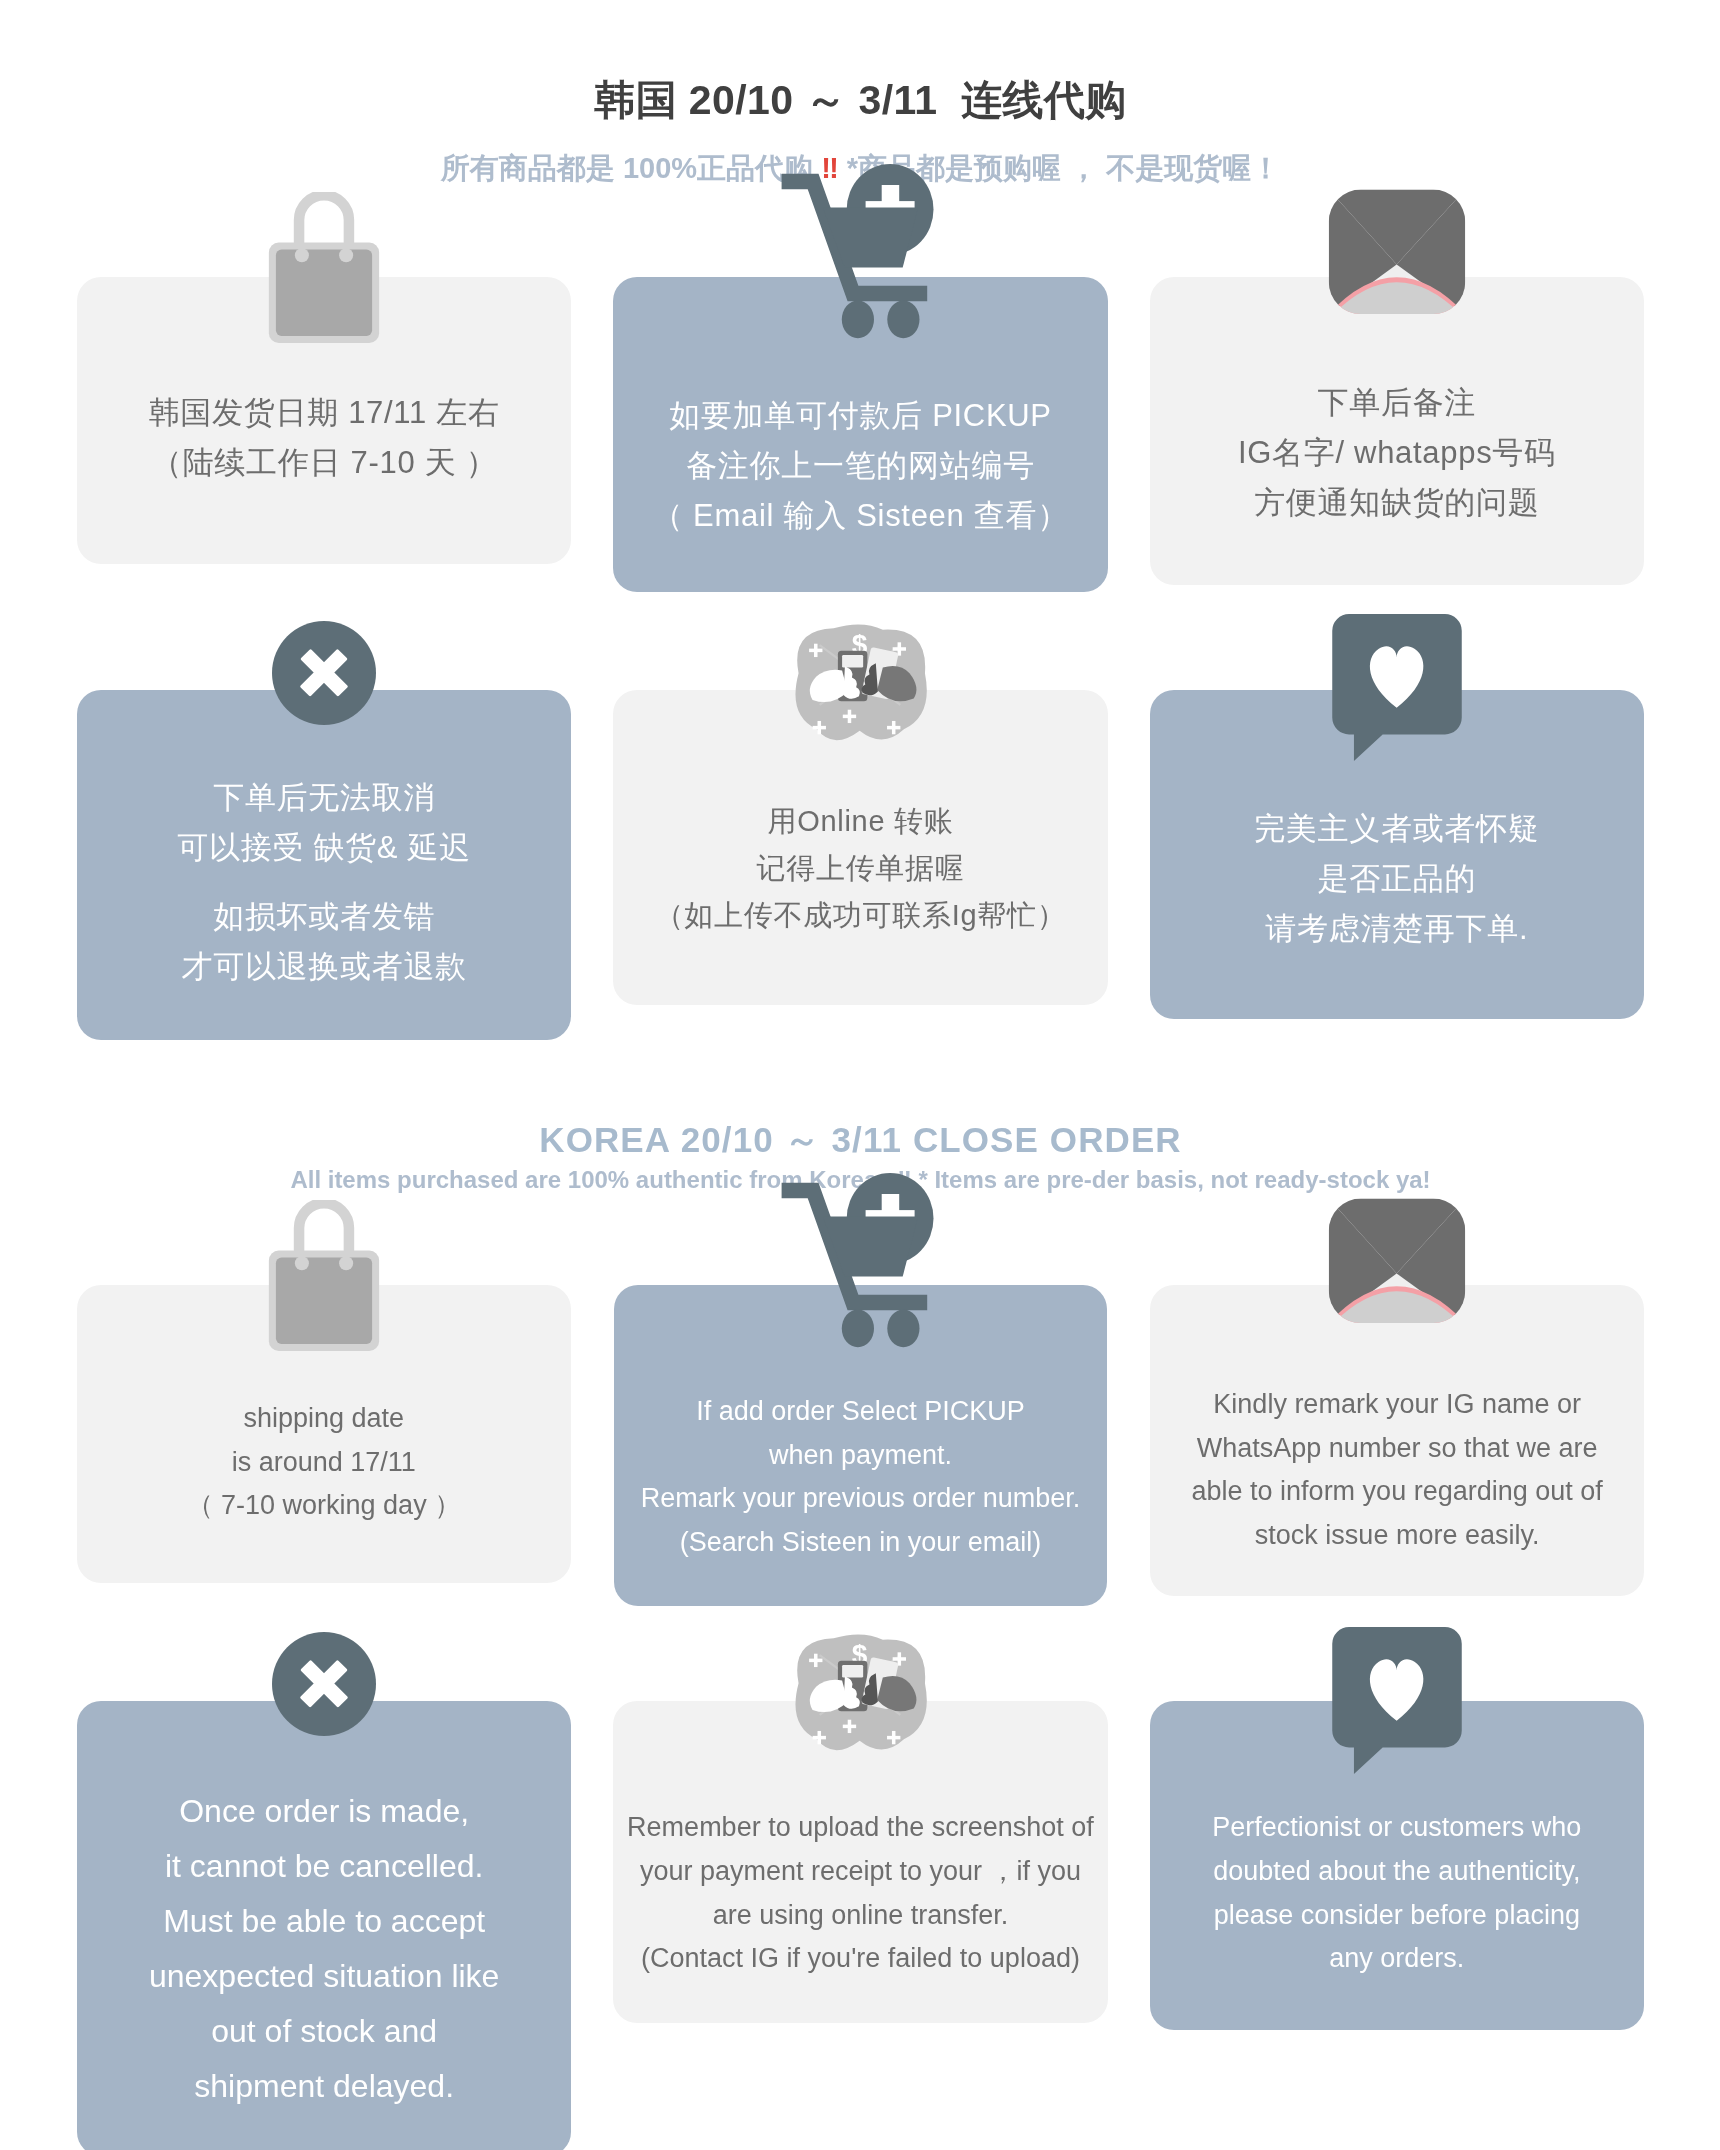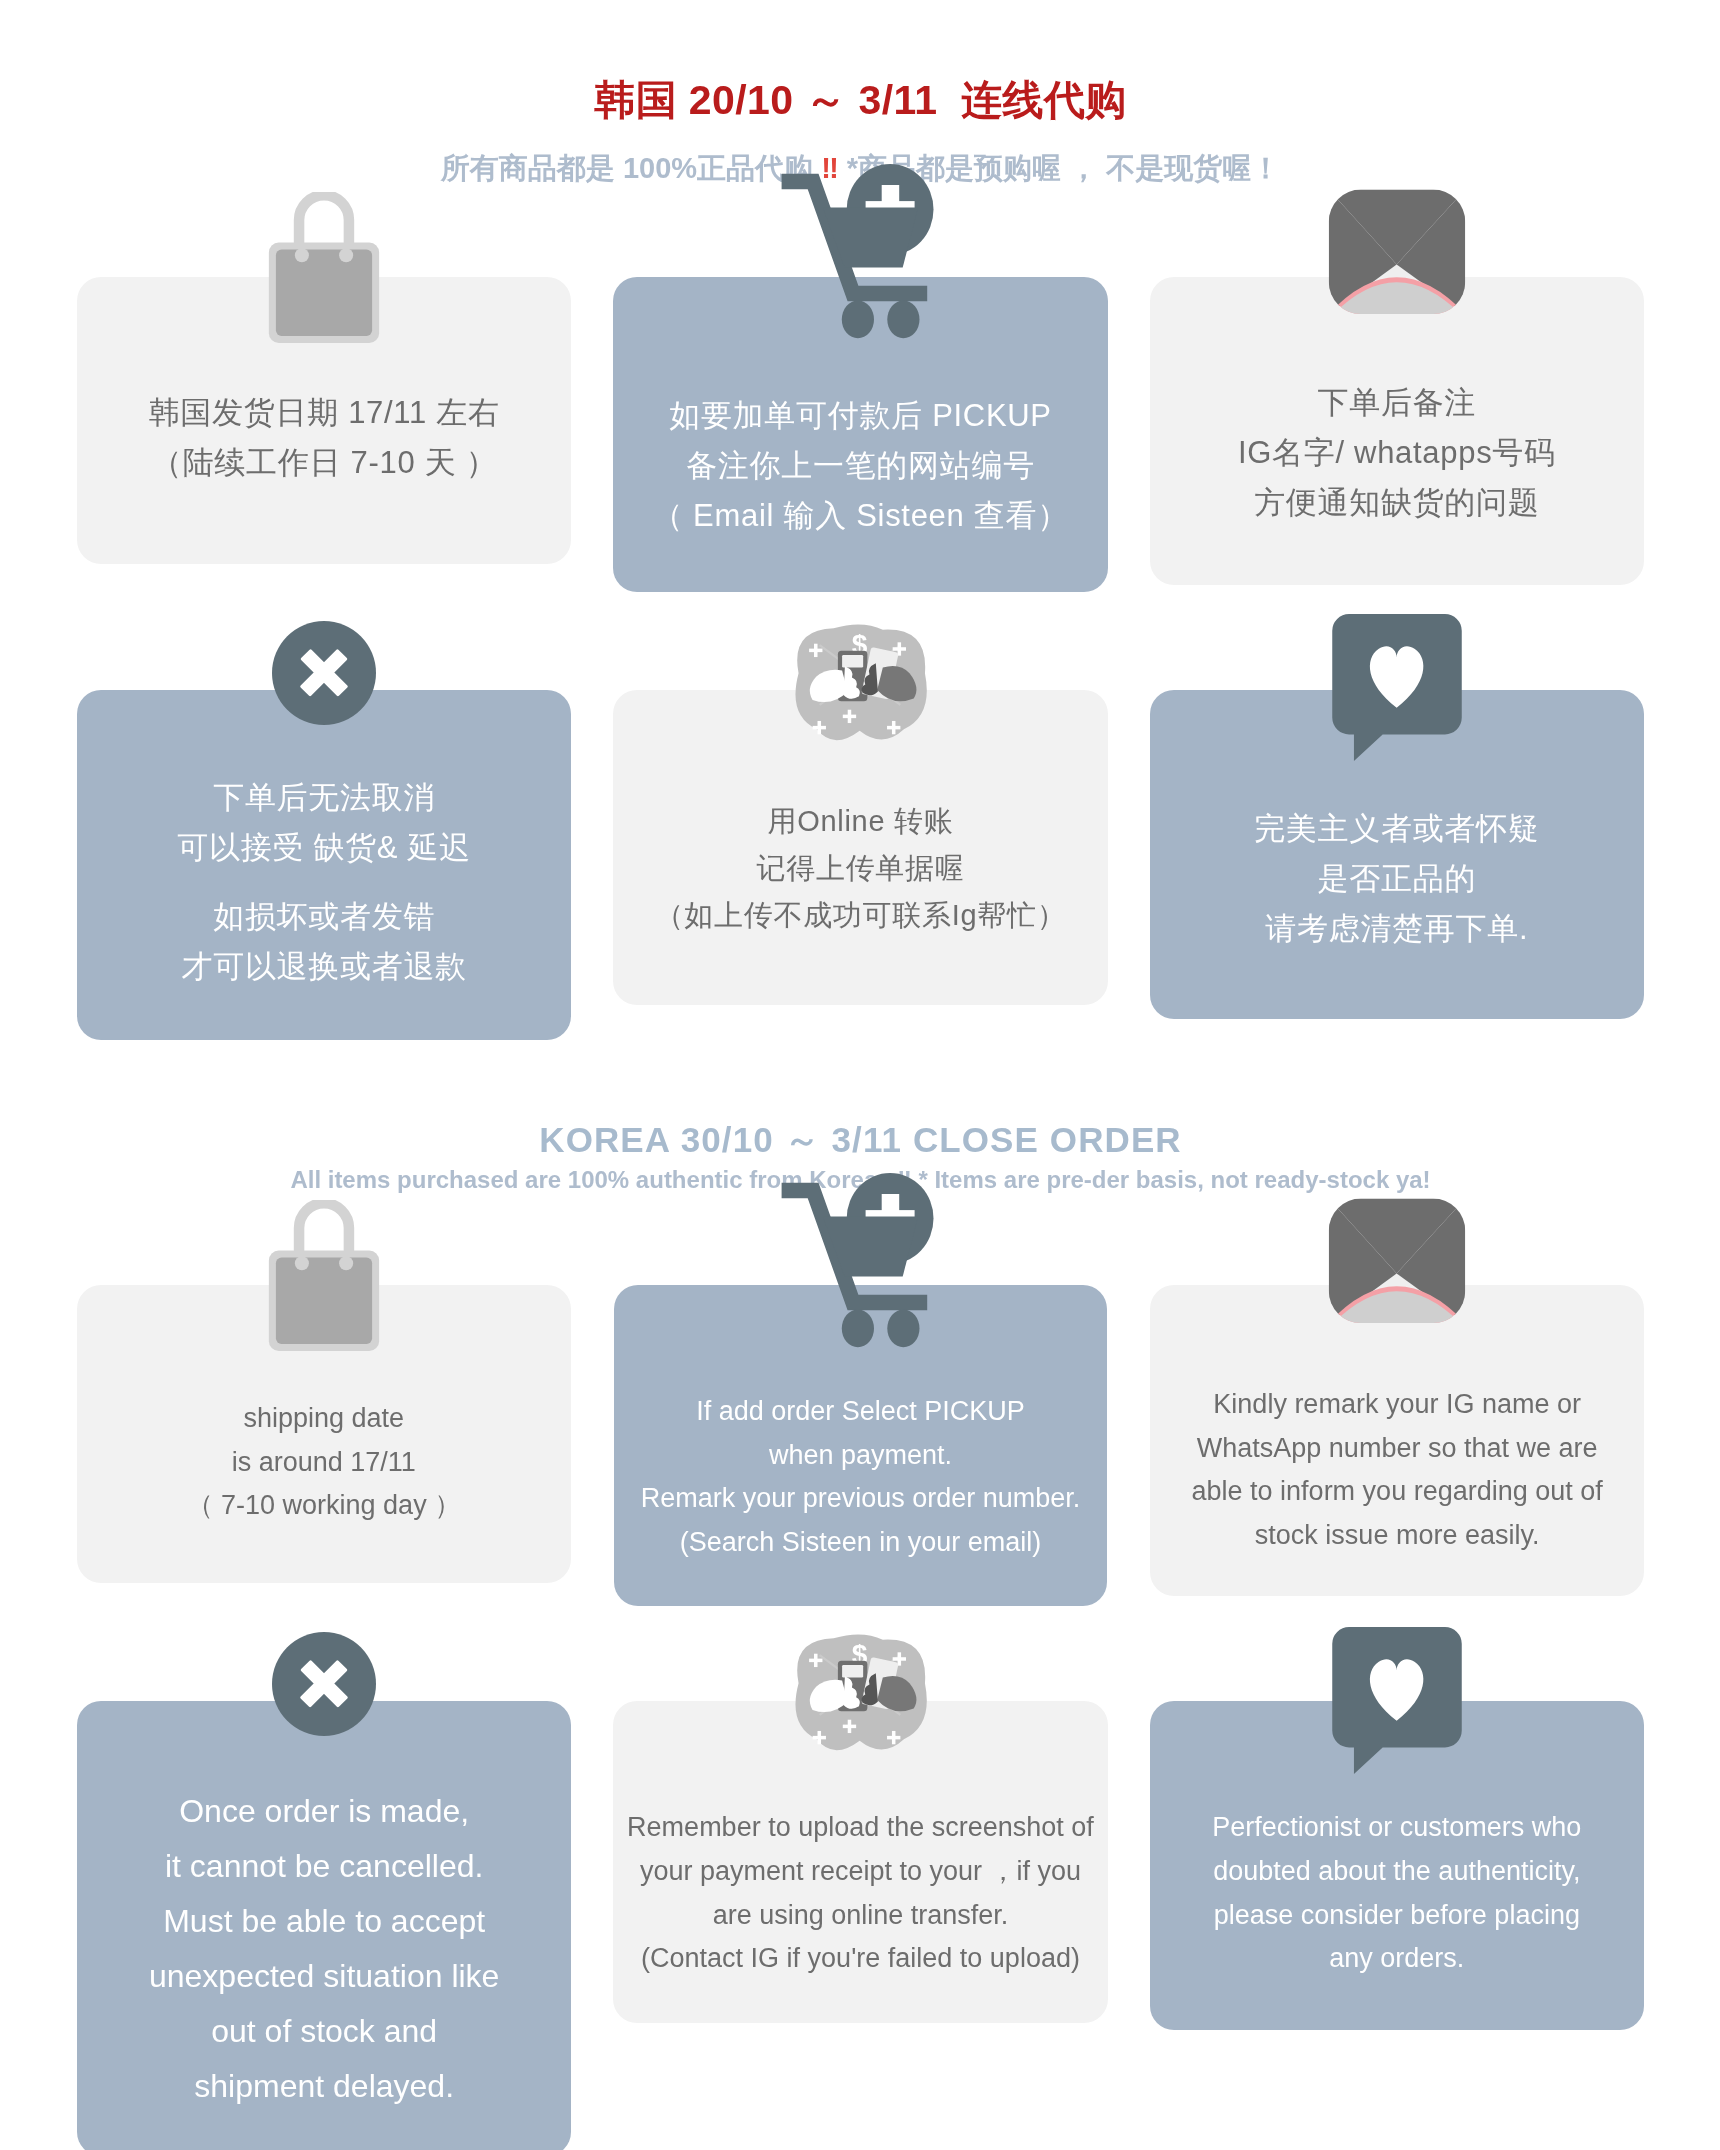--- a/index.html
+++ b/index.html
@@ -7,21 +7,21 @@
     width:1721px;height:2151px;
     font-family:"Liberation Sans","DejaVu Sans",sans-serif;
     -webkit-font-smoothing:antialiased;
     overflow:hidden;
   }
   .page{position:relative;width:1721px;height:2151px;background:#fff;}
 
   
   .hdr-block{width:100%;text-align:center;}
   .hdr-title{
-    font-size:41px;font-weight:700;color:#b91c1c;letter-spacing:0.4px;
+    font-size:41px;font-weight:700;color:#404040;letter-spacing:0.4px;
     line-height:1.1;white-space:pre;
   }
   .hdr-sub{
     font-size:29px;font-weight:700;color:#aebccd;line-height:1.1;white-space:pre;
   }
   .hdr-sub .bang{color:#e2453b;}
   .hdr-title-en{
     font-size:35px;font-weight:700;color:#a7bacd;letter-spacing:1.1px;white-space:pre;
   }
   .hdr-sub-en{
@@ -207,21 +207,21 @@
       </div>
       <div class="card blue" style="min-height:329px;padding:99px 15px 50px;">
         <div class="card-text cn">完美主义者或者怀疑
 是否正品的
 请考虑清楚再下单.</div>
       </div>
     </div>
   </div>
 
   <div class="hdr-block" style="position:absolute;top:1117px;left:0;">
-    <div class="hdr-title-en">KOREA 30/10 ～ 3/11 CLOSE ORDER</div>
+    <div class="hdr-title-en">KOREA 20/10 ～ 3/11 CLOSE ORDER</div>
   </div>
   <div class="hdr-block" style="position:absolute;top:1166px;left:0;">
     <div class="hdr-sub-en">All items purchased are 100% authentic from Korea   ‼ * Items are pre-der basis, not ready-stock ya!</div>
   </div>
 
   <div class="grid" style="position:absolute;top:1285px;left:0;gap:43px;">
 
     <div class="cell">
       <div class="icon-wrap" style="top:-85px;">
         <svg width="123" height="151" viewBox="0 0 175 215">

